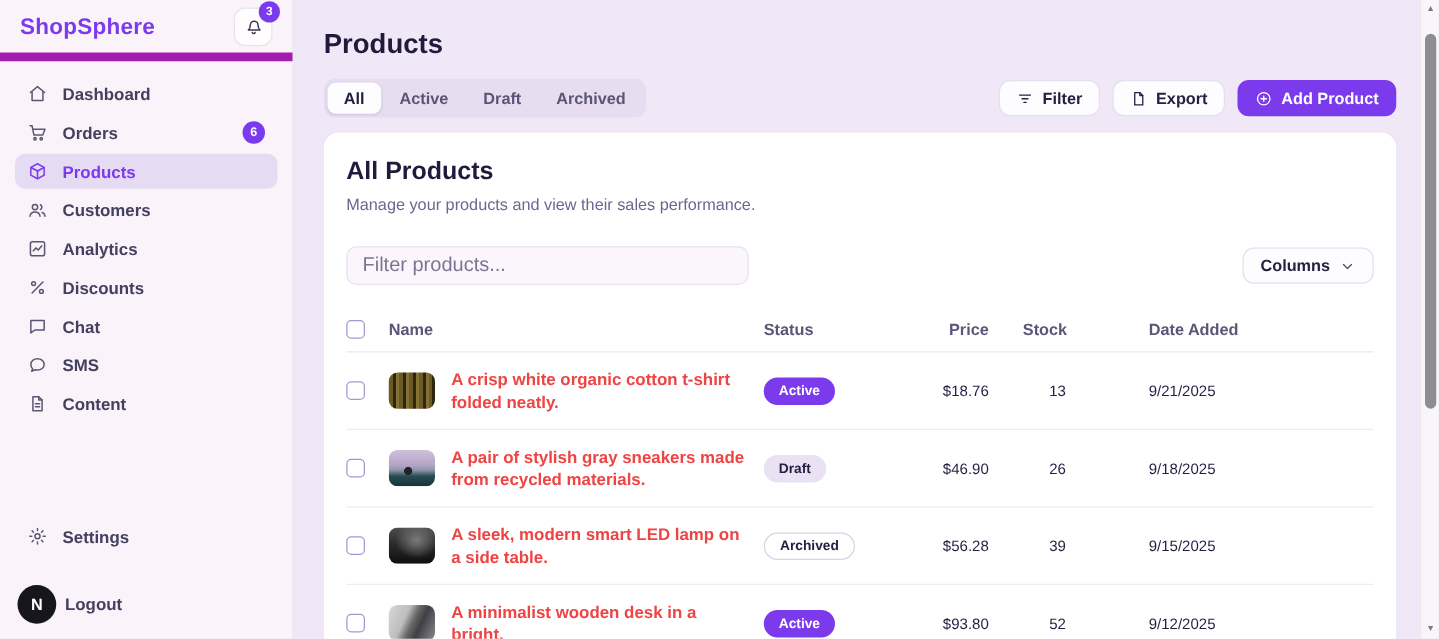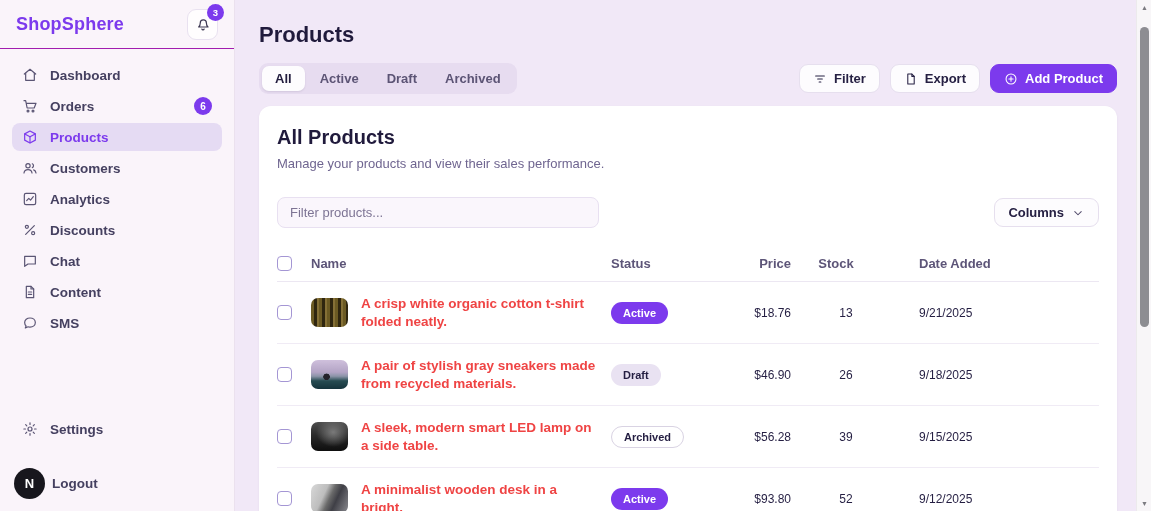--- a/index.html
+++ b/index.html
@@ -2,21 +2,21 @@
 <html><head>
 <meta charset="utf-8">
 <style>
   * { margin:0; padding:0; box-sizing:border-box; }
   html,body { width:1151px; height:511px; overflow:hidden; }
   body { font-family:"Liberation Sans", sans-serif; background:#f1e8f7; }
   .app { position:relative; width:1151px; height:511px; display:flex; background:#f1e8f7; }
 
   
   .sidebar { width:235px; flex:none; background:#faf4fa; border-right:1px solid #ebe1ee; position:relative; }
-  .sidebar-header { height:49px; display:flex; align-items:center; justify-content:space-between; padding:0 16px; border-bottom:1px solid #a21caf; }
+  .sidebar-header { height:49px; display:flex; align-items:center; justify-content:space-between; padding:0 16px; border-bottom:7px solid #a21caf; }
   .logo { font-size:18px; font-weight:800; color:#7c3aed; letter-spacing:.2px; }
   .bell-btn { position:relative; width:31px; height:31px; background:#fffdfe; border:1px solid #e9e1f0; border-radius:9px; display:flex; align-items:center; justify-content:center; color:#3c3752; cursor:pointer; }
   .bell-btn .icon { width:16px; height:16px; }
   .bell-badge { position:absolute; top:-6px; right:-7px; width:17px; height:17px; border-radius:50%; background:#7c3aed; color:#fff; font-size:9.5px; font-weight:700; display:flex; align-items:center; justify-content:center; }
   .sidebar-nav { padding:12px; display:flex; flex-direction:column; gap:3px; }
   .nav-item { display:flex; align-items:center; gap:12px; height:28px; padding:0 10px; border-radius:8px; color:#454060; font-size:13.5px; font-weight:600; cursor:pointer; }
   .nav-item .icon { width:16px; height:16px; color:#5b5574; flex:none; display:flex; }
   .nav-item.active { background:#e5dbf3; color:#7c3aed; }
   .nav-item.active .icon { color:#7c3aed; }
   .nav-badge { margin-left:auto; width:18px; height:18px; background:#7c3aed; border-radius:50%; color:#fff; font-size:10px; font-weight:700; display:flex; align-items:center; justify-content:center; }
@@ -34,21 +34,21 @@
   .actions { display:flex; gap:10px; align-items:center; }
   .btn { display:inline-flex; align-items:center; gap:7px; height:29px; border-radius:9px; font-size:13px; font-weight:700; padding:0 13px; border:1px solid #e6dfee; background:#fdfcfe; color:#262043; font-family:inherit; cursor:pointer; }
   .btn .icon { width:14px; height:14px; display:flex; }
   .btn-primary { background:#7c3aed; border-color:#7c3aed; color:#fff;justify-content:center; }
 
   
   .card { margin-top:12px; background:#fff; border-radius:12px; padding:20px 18px; height:560px; box-shadow:0 1px 3px rgba(40,20,80,.05); }
   .card-title { font-size:20px; font-weight:800; color:#201a3c; }
   .card-subtitle { font-size:13px; color:#6f6590; margin-top:7px; }
   .card-toolbar { display:flex; justify-content:space-between; align-items:center; margin-top:26px; }
-  .filter-input { width:322px; height:31px; background:#faf6fc; border:1px solid #e8e0f1; border-radius:8px; padding:0 12px; font-size:13px; color:#332c50; outline:none; font-family:inherit; }
+  .filter-input { width:322px; height:31px; background:#faf6fc; border:1px solid #e8e0f1; border-radius:8px; padding:0 12px; font-size:16px; color:#332c50; outline:none; font-family:inherit; }
   .filter-input::placeholder { color:#7d7494; }
   .columns-btn .icon { color:#554e6e; }
 
   
   .table { margin-top:18px; }
   .trow { display:grid; grid-template-columns:34px 50px 250px 110px 80px 90px 175px 1fr; align-items:center; }
   .thead { height:36px; border-bottom:1px solid #ece7f2; color:#5d5578; font-size:13px; font-weight:600; }
   .row { height:62px; border-bottom:1px solid #f0ebf5; }
   .cb { width:15px; height:15px; border:1.6px solid #a austin; border:1.6px solid #a496d4; border-radius:4px; background:transparent; cursor:pointer; }
   .thumb { width:37px; height:29px; border-radius:7px; }
@@ -161,34 +161,34 @@
         <span class="icon">
             <svg viewBox="0 0 24 24">
               <path d="M4 5h16v11.5H9L4 20V5z"></path>
             </svg>
           </span>
         <span>Chat</span>
       </div>
       <div class="nav-item">
         <span class="icon">
             <svg viewBox="0 0 24 24">
+              <path d="M12 4.5c4.5 0 8 2.9 8 6.8s-3.5 6.8-8 6.8c-1 0-2-.1-2.9-.4L5 19.5l1.1-3.1c-1.3-1.2-2.1-2.9-2.1-5.1 0-3.9 3.5-6.8 8-6.8z"></path>
+            </svg>
+          </span>
+        <span>SMS</span>
+      </div>
+      <div class="nav-item">
+        <span class="icon">
+            <svg viewBox="0 0 24 24">
               <path d="M6.5 3.5h7l4 4v13h-11v-17z"></path>
               <path d="M13.5 3.5v4h4"></path>
               <path d="M9.5 12h5M9.5 15.5h5"></path>
             </svg>
           </span>
         <span>Content</span>
-      </div>
-      <div class="nav-item">
-        <span class="icon">
-            <svg viewBox="0 0 24 24">
-              <path d="M12 4.5c4.5 0 8 2.9 8 6.8s-3.5 6.8-8 6.8c-1 0-2-.1-2.9-.4L5 19.5l1.1-3.1c-1.3-1.2-2.1-2.9-2.1-5.1 0-3.9 3.5-6.8 8-6.8z"></path>
-            </svg>
-          </span>
-        <span>SMS</span>
       </div>
     </nav>
     <div class="sidebar-footer">
       <div class="nav-item">
         <span class="icon">
             <svg viewBox="0 0 24 24">
               <circle cx="12" cy="12" r="3"></circle>
               <path d="M12 2.8v2.4M12 18.8v2.4M2.8 12h2.4M18.8 12h2.4M5.5 5.5l1.7 1.7M16.8 16.8l1.7 1.7M18.5 5.5l-1.7 1.7M7.2 16.8l-1.7 1.7"></path>
             </svg>
           </span>

